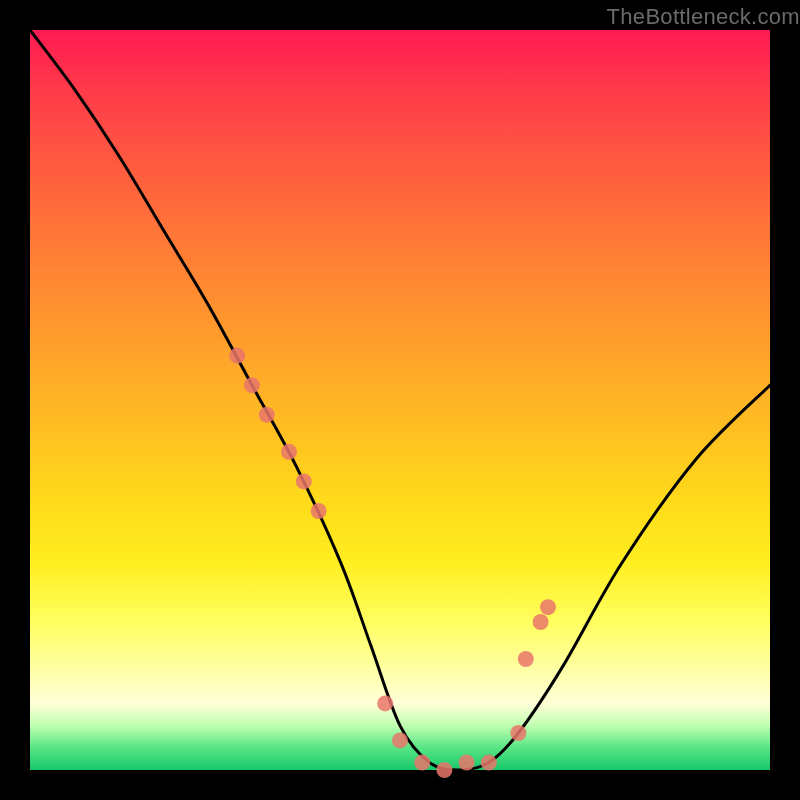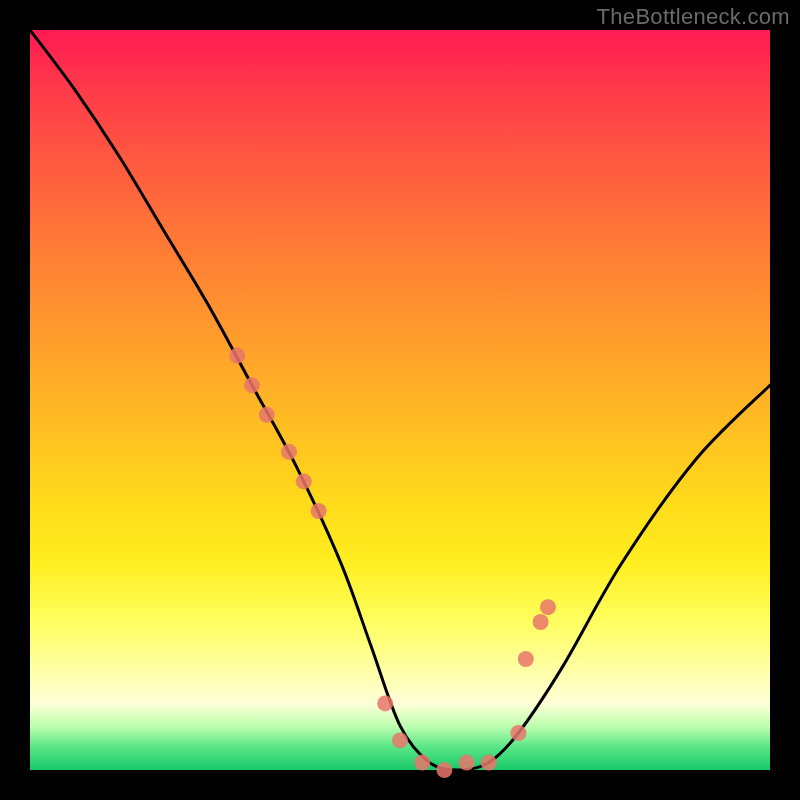--- a/index.html
+++ b/index.html
@@ -38,21 +38,21 @@
       #ffff60 80%,
       #ffffa0 86%,
       #ffffd8 91%,
       #bfffb0 94%,
       #57e585 97%,
       #18c86a 100%);
   }
   .watermark {
     position: absolute;
     top: 4px;
-    right: 10px;
+    right: 0;
     color: #6a6a6a;
     font-size: 22px;
     font-weight: 500;
     letter-spacing: 0.3px;
     user-select: none;
   }
   svg.curve {
     position: absolute;
     left: 0;
     top: 0;

